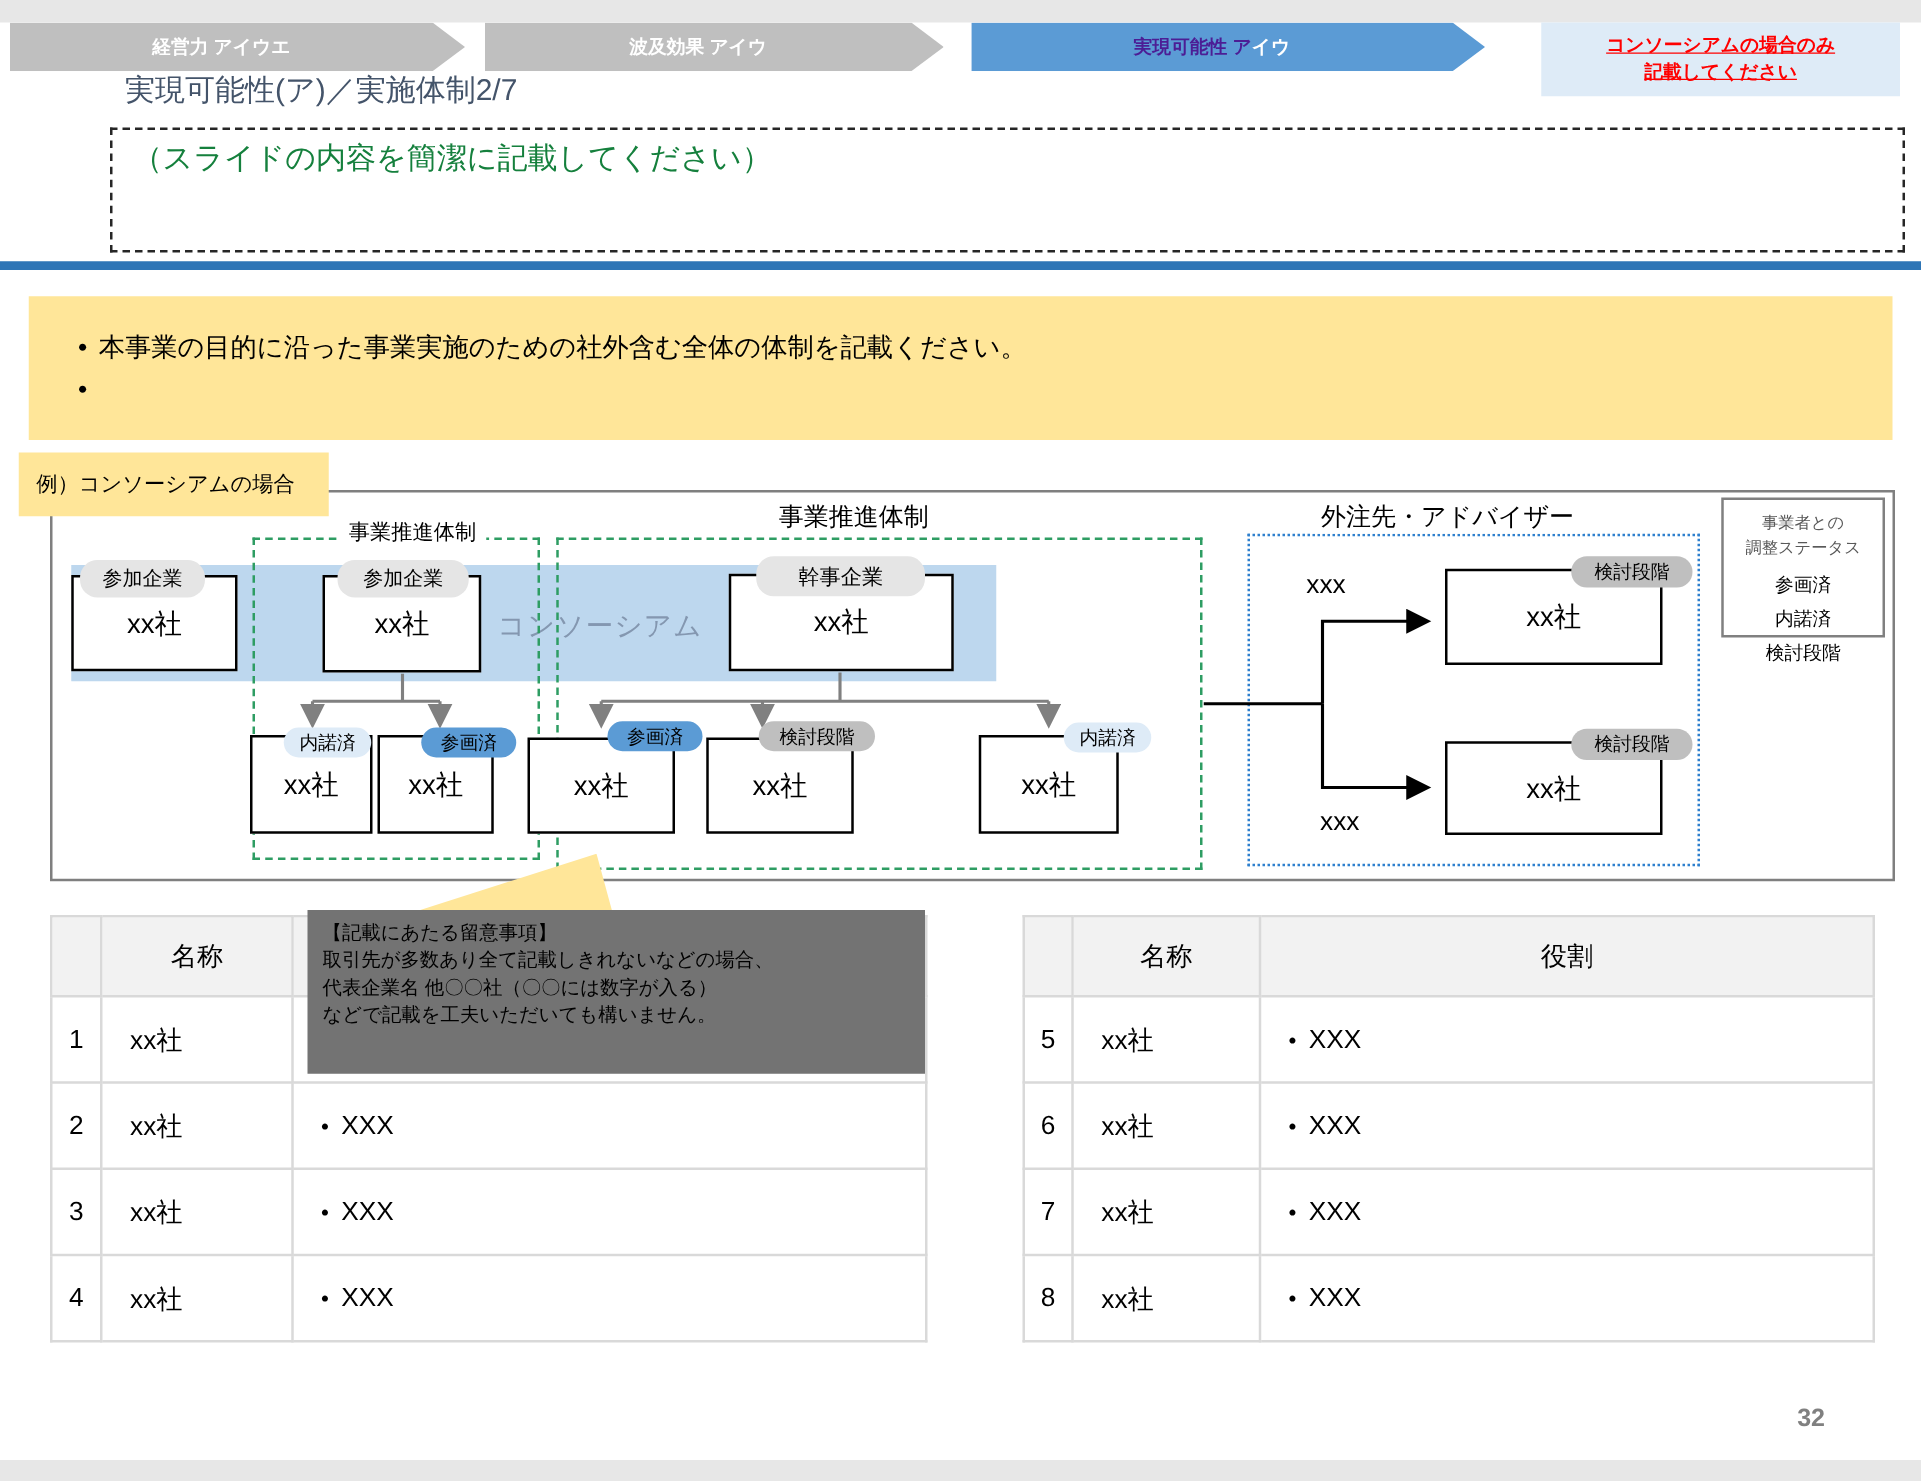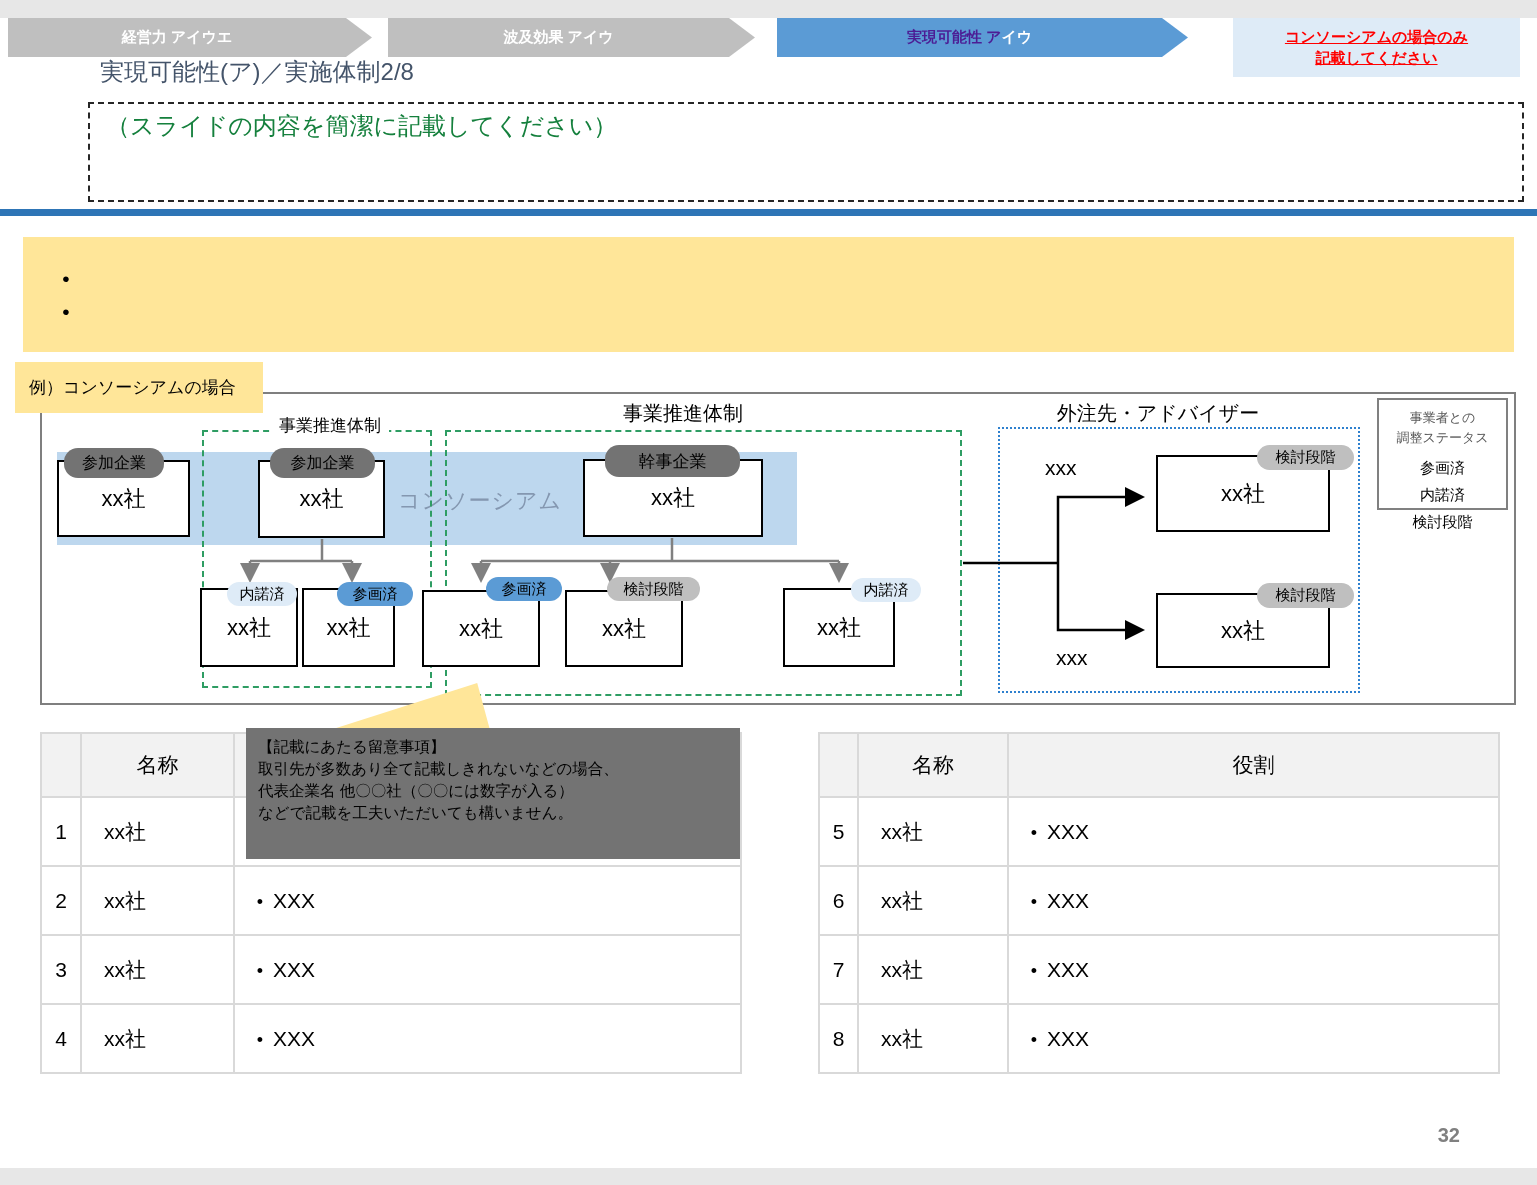--- a/index.html
+++ b/index.html
@@ -68,21 +68,21 @@
   }
 
   .cbox{
     background:#fff;border:2.5px solid #000;display:flex;align-items:center;justify-content:center;
     font-size:22px;z-index:4;
   }
   .pill{
     border-radius:14px;display:flex;align-items:center;justify-content:center;
     z-index:6;font-size:15px;white-space:nowrap;
   }
-  .pill.green{background:#737373;font-size:16px;}
+  .pill.green{background:#e5e5e5;font-size:16px;}
   .pill.pblue{background:#5B9BD5;}
   .pill.plight{background:#DEEBF7;}
   .pill.pgray{background:#BFBFBF;}
 
   .xxx{font-size:21px;z-index:5;}
 
   .legend{
     left:1377px;top:398px;width:131px;height:112px;border:2px solid #808080;background:#fff;
     z-index:4;text-align:center;padding-top:8px;
   }
@@ -132,31 +132,32 @@
 <div class="abs tab blue" style="left:777px;width:411px;">
   <span class="t-black">実現可能性 ア</span>
     <span class="t-white">イウ</span>
 </div>
 
 <div class="abs corner-note">
   <span>コンソーシアムの場合のみ</span>
   <span>記載してください</span>
 </div>
 
-<div class="abs page-title">実現可能性(ア)／実施体制2/8</div>
+<div class="abs page-title">実現可能性(ア)／実施体制2/7</div>
 
 <div class="abs summary-box">
   <span>（スライドの内容を簡潔に記載してください）</span>
 </div>
 
 <div class="abs blue-bar"></div>
 
 <div class="abs notice">
   <div class="line">
     <span class="bullet">•</span>
+    <span>本事業の目的に沿った事業実施のための社外含む全体の体制を記載ください。</span>
   </div>
   <div class="line">
     <span class="bullet">•</span>
   </div>
 </div>
 
 <div class="abs outer-box"></div>
 <div class="abs example-label">例）コンソーシアムの場合</div>
 <div class="abs band"></div>
 <div class="abs consortium">コンソーシアム</div>

